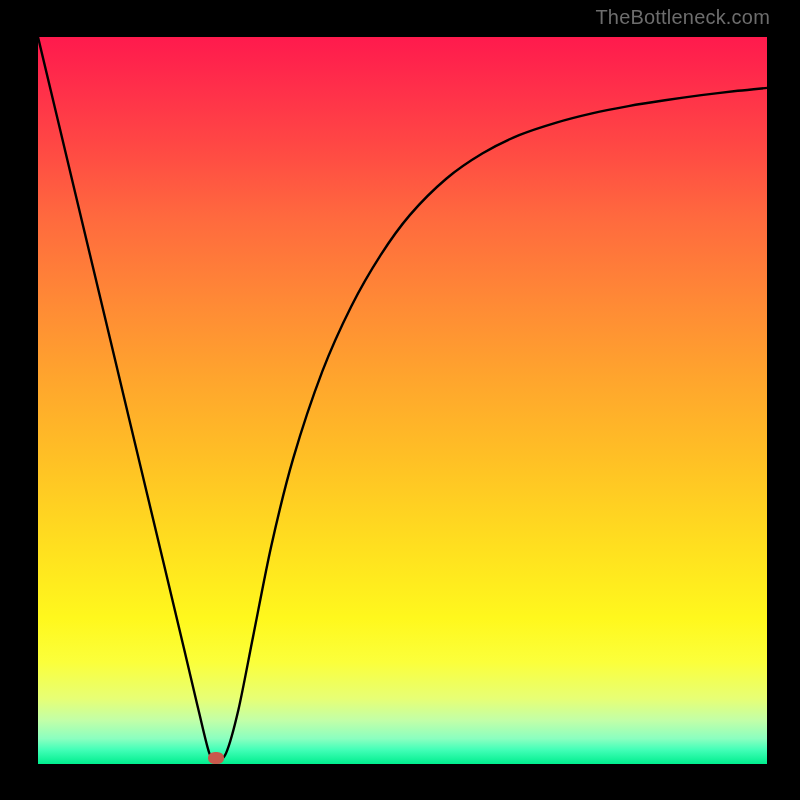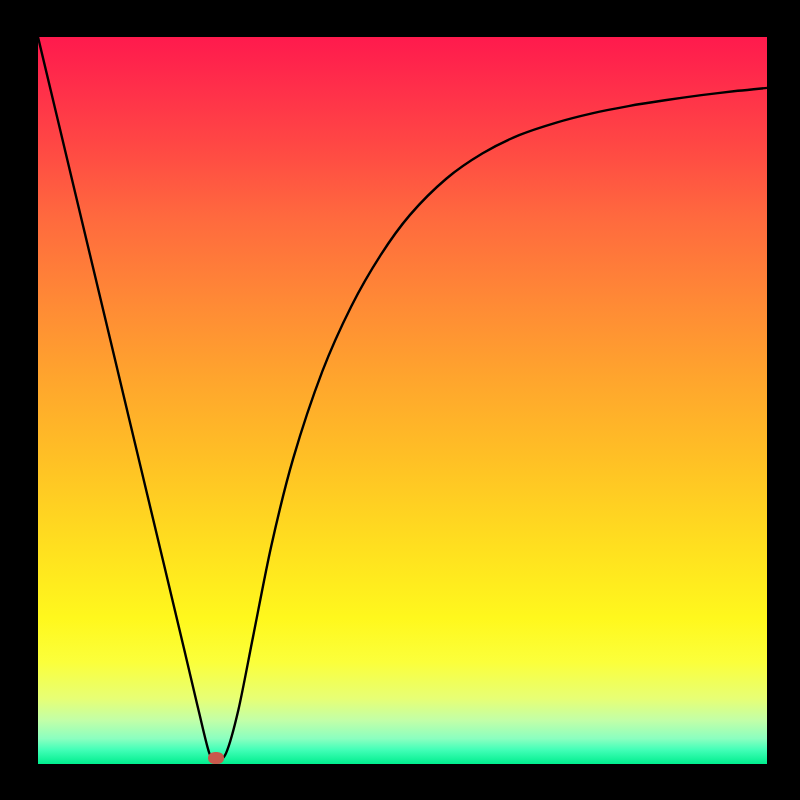--- a/index.html
+++ b/index.html
@@ -90,13 +90,14 @@
   <div class="plot-area">
     <div class="gradient-bg"></div>
 
     <svg class="curve-svg" viewBox="0 0 729 727" preserveAspectRatio="none">
       <path id="curve" class="curve-path" d="M 0.00 0.00 C 5.47 22.90, 25.52 106.87, 36.45 152.67 C 47.39 198.47, 61.97 259.54, 72.90 305.34 C 83.84 351.14, 98.41 412.21, 109.35 458.01 C 120.28 503.81, 138.15 578.51, 145.80 610.68 C 153.45 642.85, 156.55 656.66, 160.38 672.48 C 164.21 688.29, 168.58 708.46, 171.31 716.10 C 174.05 723.73, 176.09 723.37, 178.60 723.37 C 181.12 723.37, 184.80 723.73, 188.08 716.10 C 191.36 708.46, 196.43 689.92, 200.48 672.48 C 204.52 655.03, 210.13 624.31, 215.05 599.77 C 219.98 575.24, 227.27 535.62, 233.28 508.90 C 239.29 482.18, 247.50 447.83, 255.15 421.66 C 262.80 395.49, 275.56 357.32, 284.31 334.42 C 293.06 311.52, 304.72 286.44, 313.47 268.99 C 322.22 251.54, 333.88 231.73, 342.63 218.10 C 351.38 204.47, 361.95 189.57, 371.79 178.12 C 381.63 166.66, 397.31 151.03, 408.24 141.76 C 419.18 132.50, 433.75 122.86, 444.69 116.32 C 455.63 109.78, 470.21 102.73, 481.14 98.15 C 492.08 93.56, 506.65 89.06, 517.59 85.79 C 528.52 82.51, 543.10 78.84, 554.04 76.33 C 564.98 73.83, 579.56 71.03, 590.49 69.06 C 601.42 67.10, 616.00 64.88, 626.94 63.25 C 637.87 61.61, 652.46 59.58, 663.39 58.16 C 674.32 56.74, 690.00 54.89, 699.84 53.80 C 709.68 52.71, 724.63 51.33, 729.00 50.89"></path>
     </svg>
 
     <div id="marker" class="marker" style="left: 177.511px; top: 721.184px;"></div>
   </div>
 
+  <div class="attribution">TheBottleneck.com</div>
 </div>
 
 </body></html>

